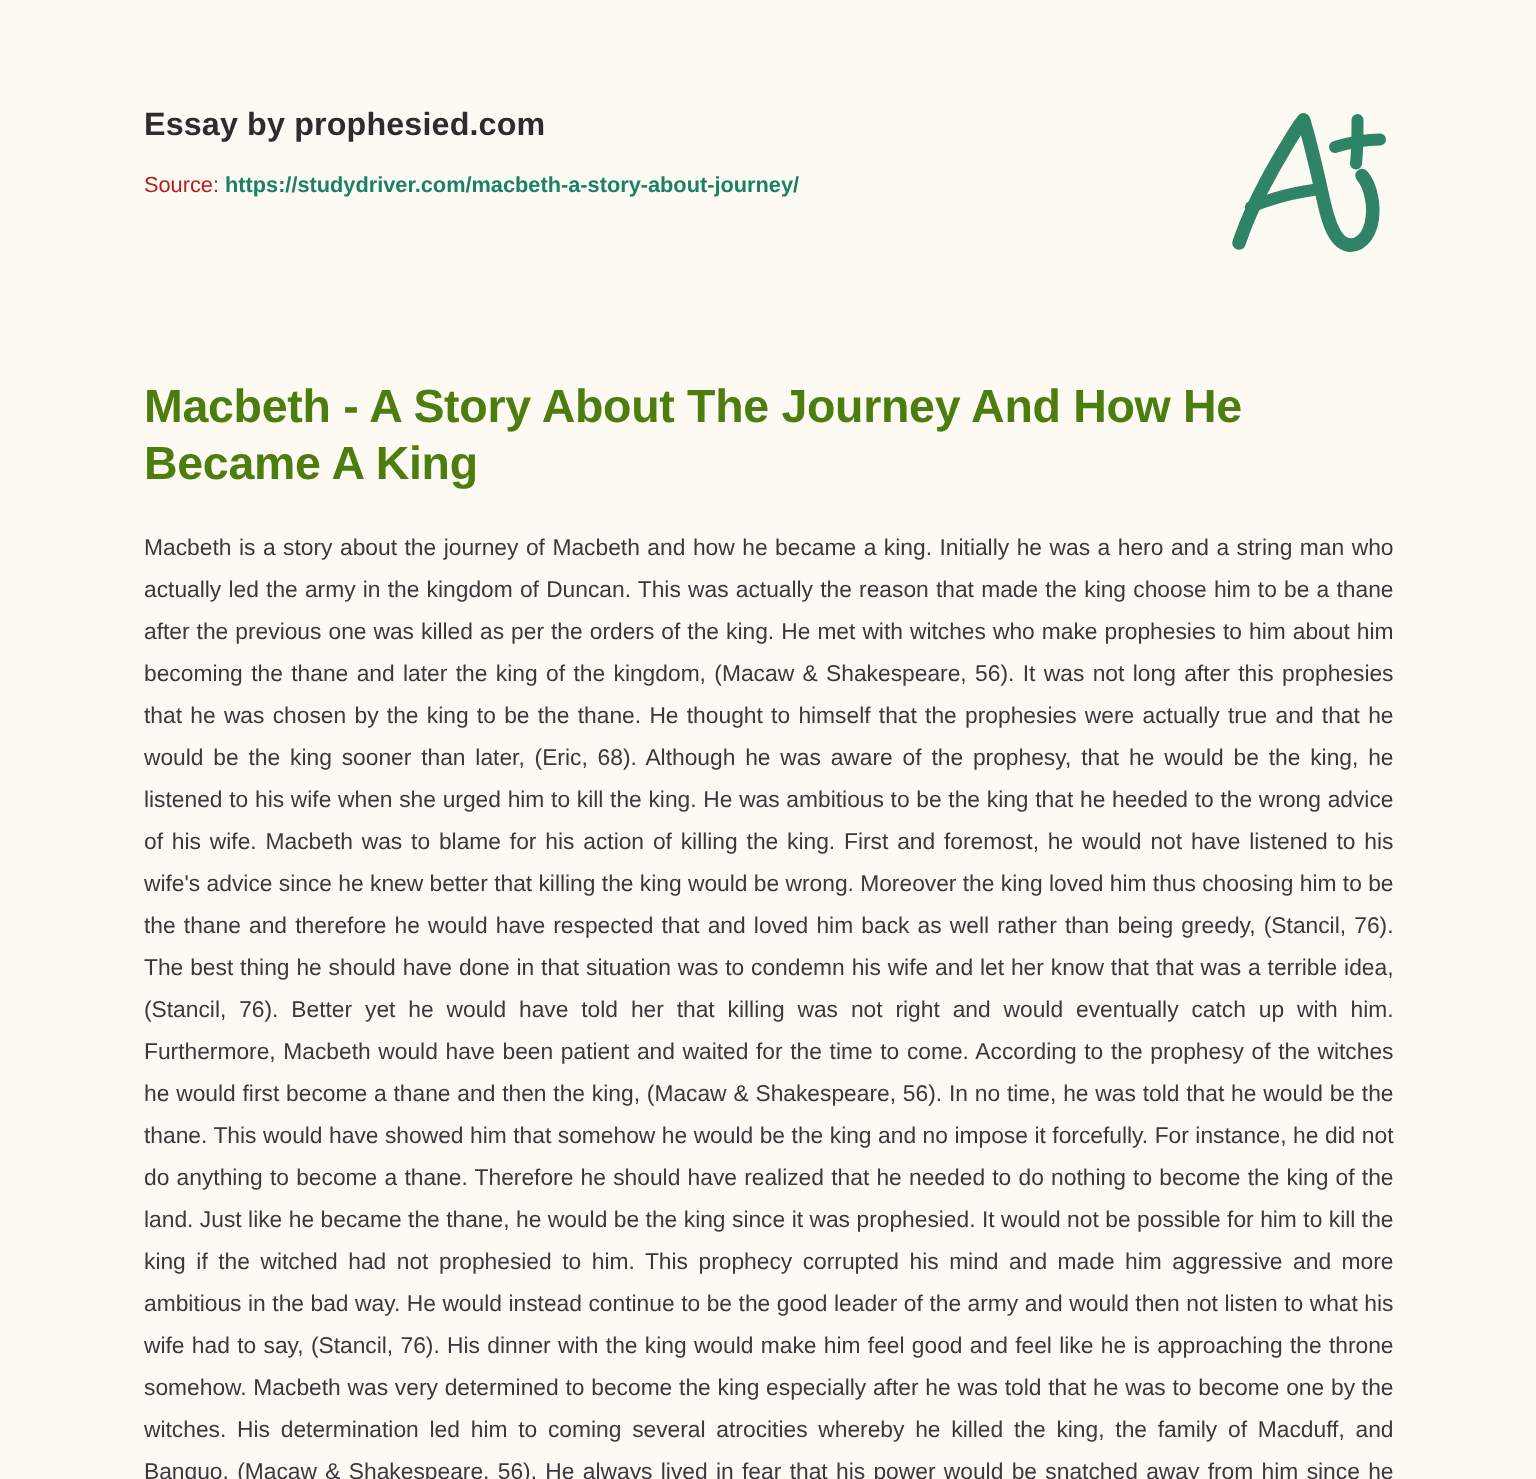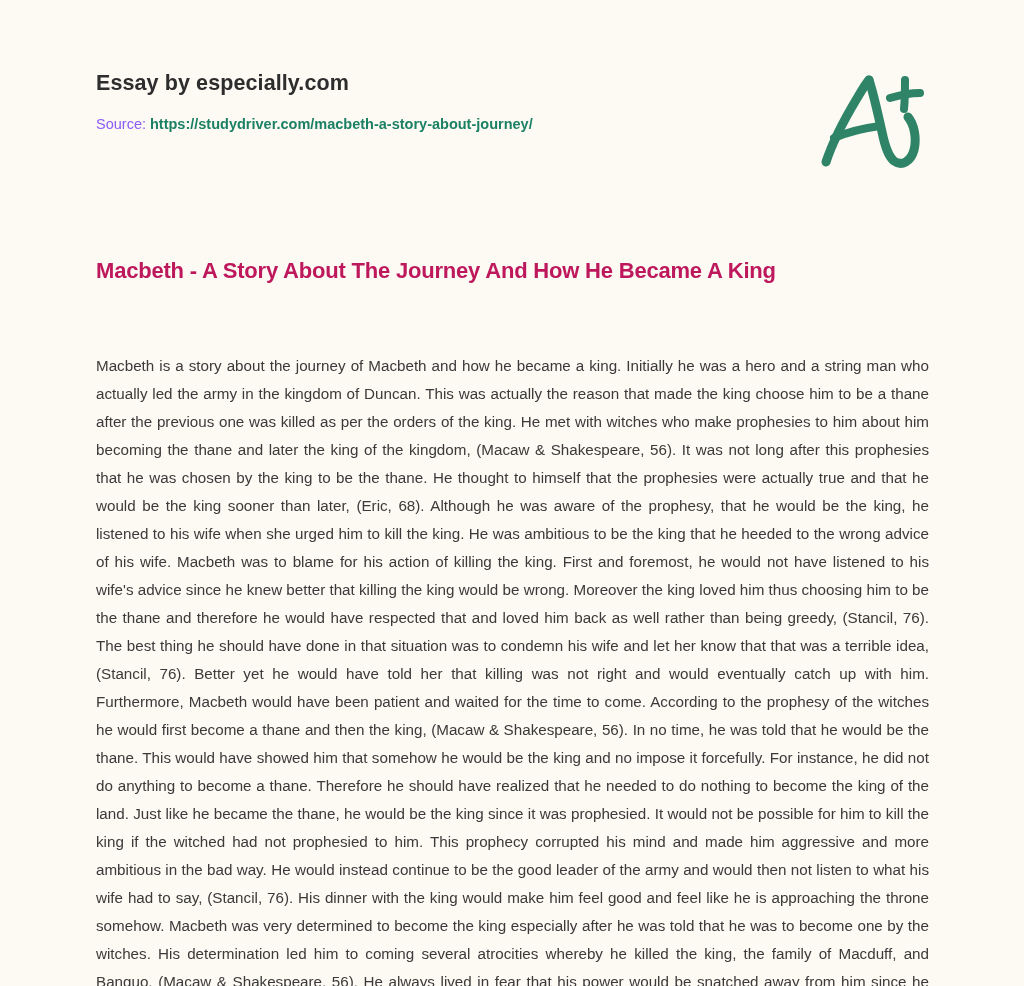--- a/index.html
+++ b/index.html
@@ -36,21 +36,21 @@
     margin: 0;
   }
   .source-line {
     margin-top: 16px;
     font-size: 14.5px;
     line-height: 20px;
     color: #6f6f6f;
     white-space: nowrap;
   }
   .source-label {
-    color: #8b5cf6;
+    color: #b91c1c;
   }
   .source-url {
     color: #1c8164;
     text-decoration: none;
     margin-left: 4px;
     font-weight: bold;
   }
 
   
   .logo {
@@ -67,24 +67,24 @@
   }
 
   
   .doc-title {
     position: absolute;
     left: 96px;
     top: 252px;
     width: 790px;
     margin: 0;
     font-family: "Liberation Sans Narrow", "Liberation Sans", sans-serif;
-    font-size: 22px;
+    font-size: 31px;
     font-weight: bold;
     line-height: 38px;
-    color: #be185d;
+    color: #4d7c0f;
     letter-spacing: -0.2px;
   }
 
   
   .body-copy {
     position: absolute;
     left: 96px;
     top: 352px;
     width: 833px;
     font-size: 15.2px;
@@ -96,21 +96,21 @@
   .body-copy p {
     margin: 0;
   }
 </style>
 </head>
 <body>
 
 <div class="page">
 
   <div class="header-block">
-    <h1 class="site-heading">Essay by especially.com</h1>
+    <h1 class="site-heading">Essay by prophesied.com</h1>
     <div class="source-line">
       <span class="source-label">Source:</span><a class="source-url" href="#">https://studydriver.com/macbeth-a-story-about-journey/</a>
     </div>
   </div>
 
   <div class="logo">
     <svg viewBox="0 0 125 110" xmlns="http://www.w3.org/2000/svg">
       <g fill="none" stroke="#2f8468" stroke-linecap="round" stroke-linejoin="round">
 
         <path d="M14,100 C20,82 32,58 44,38 C50,28 54,21 57,18" stroke-width="9"></path>

